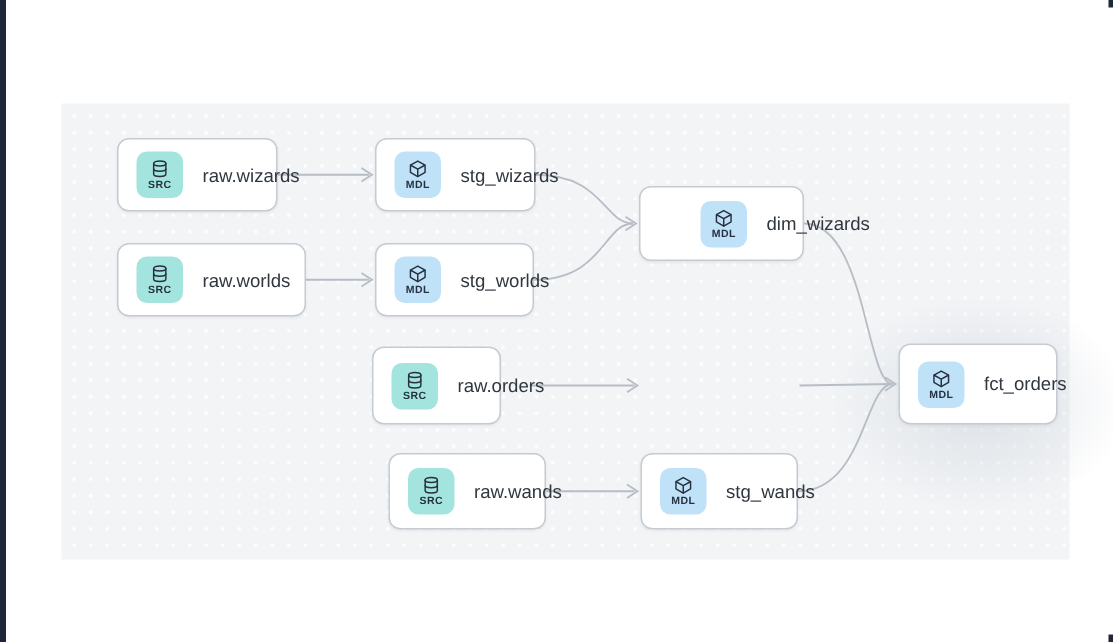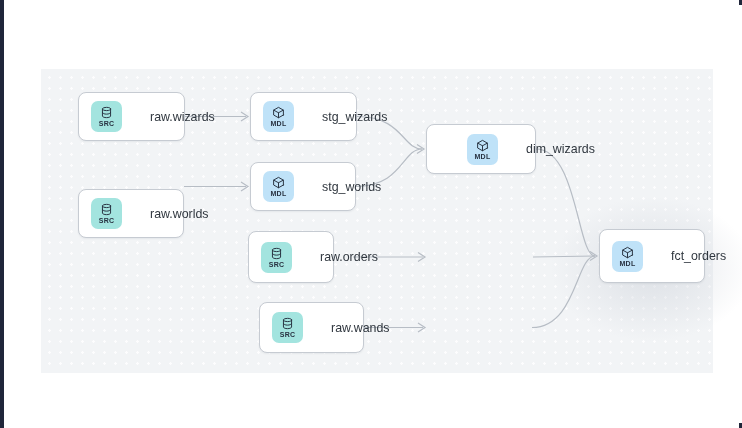--- a/index.html
+++ b/index.html
@@ -26,21 +26,21 @@
     pointer-events:none;overflow:visible;
   }
   .edge{fill:none;stroke:#b7bdc5;stroke-width:1.2px;}
   .glow{
     position:absolute;border-radius:50%;
     background:radial-gradient(ellipse at center, rgba(203,208,216,0.55) 0%, rgba(203,208,216,0.0) 68%);
   }
   .node{
     position:absolute;box-sizing:border-box;
     background:#ffffff;border:1px solid #c6cbd2;border-radius:8px;
-    display:flex;align-items:center;gap:28px;padding-left:12px;
+    display:flex;align-items:center;gap:13px;padding-left:12px;
     box-shadow:0 1px 2px rgba(25,35,45,0.06);
     cursor:pointer;
   }
   .badge{
     width:31px;height:31px;border-radius:7px;flex:0 0 auto;
     display:flex;flex-direction:column;align-items:center;justify-content:center;
   }
   .badge.src{background:#a3e4df;}
   .badge.mdl{background:#bfe2f8;}
   .badge svg{width:13px;height:13px;stroke:#273140;fill:none;stroke-width:1.8;stroke-linejoin:round;stroke-linecap:round;}
@@ -89,21 +89,21 @@
     <div class="node" style="left: 209px; top: 23px; width: 107px; height: 49px;">
       <div class="badge mdl">
         <svg viewBox="0 0 24 24">
           <path d="M21 16.6v-9L12 2.5 3 7.6v9l9 5.1 9-5.1z"></path>
           <path d="M3.3 7.7 12 12.5l8.7-4.8M12 12.5V21.5"></path>
         </svg>
         <span class="badge-label">MDL</span>
       </div>
       <span class="node-label">stg_wizards</span>
     </div>
-    <div class="node" style="left: 37px; top: 93px; width: 106px; height: 49px; margin-top: 27px;">
+    <div class="node" style="left: 37px; top: 93px; width: 126px; height: 49px;">
       <div class="badge src">
         <svg viewBox="0 0 24 24">
           <ellipse cx="12" cy="5.5" rx="7.5" ry="3"></ellipse>
           <path d="M4.5 5.5v13c0 1.7 3.4 3 7.5 3s7.5-1.3 7.5-3v-13"></path>
           <path d="M4.5 12c0 1.7 3.4 3 7.5 3s7.5-1.3 7.5-3"></path>
         </svg>
         <span class="badge-label">SRC</span>
       </div>
       <span class="node-label">raw.worlds</span>
     </div>
@@ -152,13 +152,23 @@
       <div class="badge src">
         <svg viewBox="0 0 24 24">
           <ellipse cx="12" cy="5.5" rx="7.5" ry="3"></ellipse>
           <path d="M4.5 5.5v13c0 1.7 3.4 3 7.5 3s7.5-1.3 7.5-3v-13"></path>
           <path d="M4.5 12c0 1.7 3.4 3 7.5 3s7.5-1.3 7.5-3"></path>
         </svg>
         <span class="badge-label">SRC</span>
       </div>
       <span class="node-label">raw.wands</span>
     </div>
+    <div class="node" style="left: 386px; top: 233px; width: 105px; height: 51px;">
+      <div class="badge mdl">
+        <svg viewBox="0 0 24 24">
+          <path d="M21 16.6v-9L12 2.5 3 7.6v9l9 5.1 9-5.1z"></path>
+          <path d="M3.3 7.7 12 12.5l8.7-4.8M12 12.5V21.5"></path>
+        </svg>
+        <span class="badge-label">MDL</span>
+      </div>
+      <span class="node-label">stg_wands</span>
+    </div>
   </div>
 
 </body></html>

